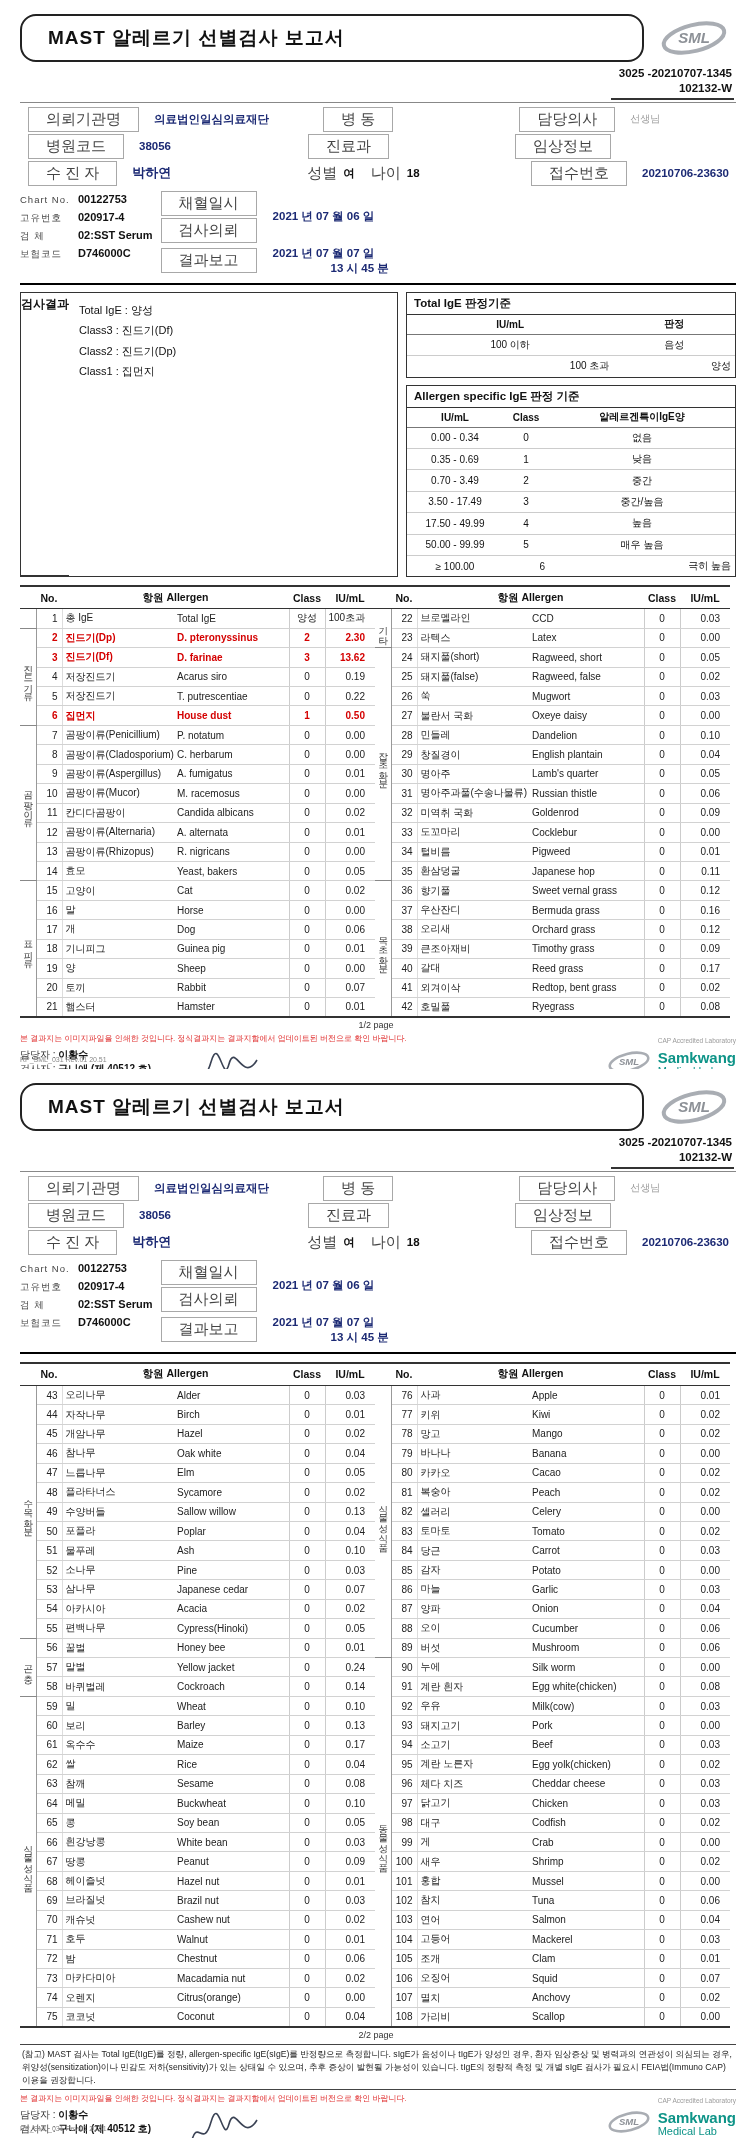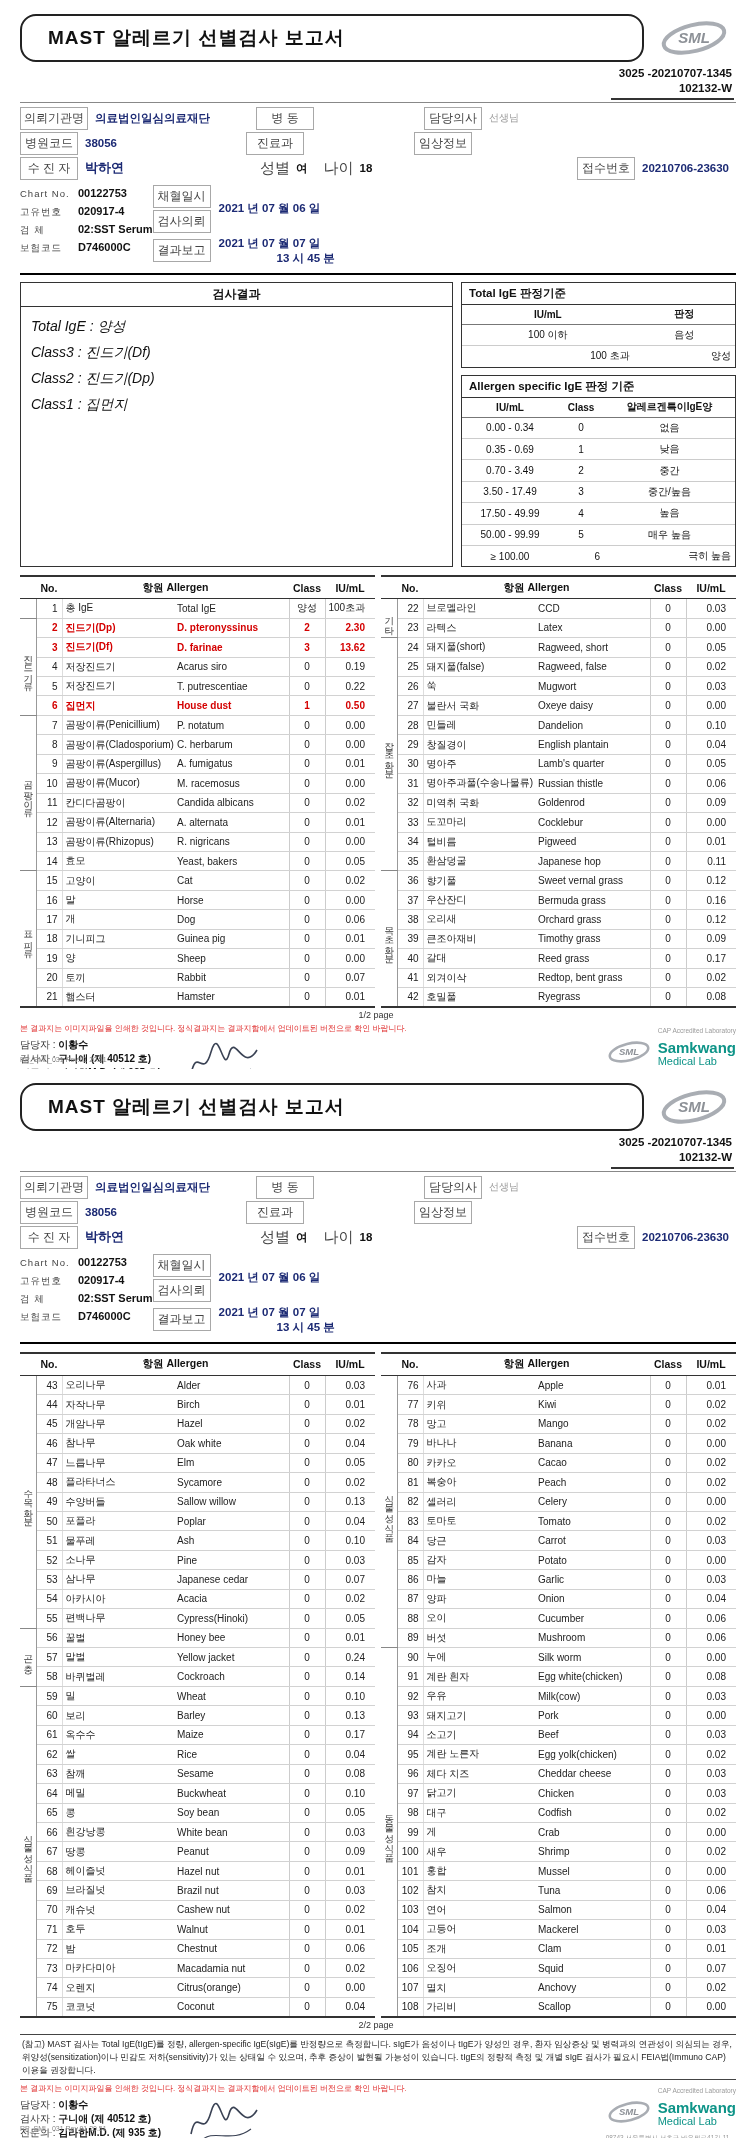--- a/index.html
+++ b/index.html
@@ -12,57 +12,57 @@
   .hdr-box { flex:1; border:2px solid #222; border-radius:16px; padding:9px 26px; margin-right:14px; }
   .hdr-title { font-size:19px; font-weight:bold; letter-spacing:1px; color:#111; }
   .hdr-logo { width:78px; padding-top:2px; }
   .report-no-wrap { text-align:right; margin:2px 2px 2px 0; }
   .report-no { display:inline-block; text-align:right; font-size:11.5px; font-weight:bold; line-height:1.3;
                border-bottom:2px solid #333; padding:0 2px 2px 8px; }
 
   
   .info { border-top:1px solid #888; border-bottom:2px solid #000; padding:3px 0 5px; margin-top:2px; }
   .irow { display:flex; align-items:center; min-height:21px; }
-  .lbl { display:inline-block; border:1px solid #a8a8a8; color:#444; font-size:12px; text-align:center;
-         padding:2px 3px; min-width:58px; margin:1px 0; background:#fff; }
+  .lbl { display:inline-block; border:1px solid #a8a8a8; color:#444; font-size:15px; text-align:center;
+         padding:2px 17px; min-width:58px; margin:1px 8px; background:#fff; }
   .slbl { font-size:15px; color:#444; margin:0 4px 0 14px; }
   .val { font-weight:bold; color:#1c2a74; font-size:11.5px; padding:0 7px; white-space:nowrap; }
   .val.black { color:#111; padding:0 2px; }
   .val.gray { color:#9a9a9a; font-weight:normal; font-size:10px; }
   .val.big { font-size:13px; }
   .w150 { width:168px; }
   .w110 { width:110px; display:inline-block; }
   .ml-auto { margin-left:auto; }
   .ibottom { display:flex; justify-content:flex-start; margin-top:3px; }
   .chartblk div { line-height:16px; }
   .clbl { display:inline-block; width:58px; font-size:9.5px; color:#444; letter-spacing:1px; }
   .cval { font-weight:bold; font-size:11px; color:#111; }
   .dateblk { width:300px; }
   .drow { display:flex; align-items:center; margin-bottom:2px; }
   .dlbls { display:flex; flex-direction:column; margin-right:8px; }
   .dval, .dval2 div { font-weight:bold; color:#1c2a74; font-size:11.5px; white-space:nowrap; }
   .dval2 .dtime { padding-left:58px; }
 
   
   .mid { display:flex; gap:8px; margin-top:7px; align-items:stretch; }
-  .result-box { width:433px; border:1.5px solid #333; display:flex; flex-direction:column; }
+  .result-box { width:378px; border:1.5px solid #333; display:flex; }
   .rb-title { text-align:center; font-weight:bold; font-size:12px; border-bottom:1.5px solid #333; padding:3px 0; }
-  .rb-body { flex:1; padding:7px 10px; font-size:14px; line-height:1.85; color:#111;font-style:italic; }
+  .rb-body { flex:1; padding:7px 10px; font-size:11px; line-height:1.85; color:#111; }
   .crit-col { flex:1; display:flex; flex-direction:column; gap:7px; }
   .crit-box { border:1.5px solid #333; }
   .crit-title { font-weight:bold; font-size:11.5px; padding:3px 7px; border-bottom:1px solid #333; }
   .crit-table { width:100%; border-collapse:collapse; font-size:10px; }
   .crit-table th { font-weight:bold; font-size:10px; border-bottom:1px solid #777; padding:2.5px 2px; }
   .crit-table td { border-bottom:1px solid #ccc; padding:3.2px 4px; text-align:center; }
   .crit-table tr:last-child td { border-bottom:none;text-align:right; }
   .crit-table.t3 td:first-child, .crit-table.t3 th:first-child { text-align:center; width:96px; }
   .crit-table.t3 th:nth-child(2), .crit-table.t3 td:nth-child(2) { width:46px; }
 
   
-  .res-area { display:flex; gap:6px; margin-top:8px; }
+  .res-area { display:flex; margin-top:8px; }
   .res-table { border-collapse:collapse; width:355px; table-layout:fixed; font-size:10px;
                border-bottom:2px solid #333; }
   .res-table th { border-top:2px solid #333; border-bottom:1.5px solid #333; font-size:10.5px;
                   font-weight:bold; padding:3.5px 0; }
   .res-table td { border-bottom:1px solid #d2d2d2; height:19.45px; padding:0 3px; overflow:hidden;
                   white-space:nowrap; color:#222; }
   td.grp { writing-mode:vertical-rl; text-orientation:upright; text-align:center; font-size:9.5px;
            color:#333; border-right:1px solid #999; border-bottom:1px solid #888; padding:2px 0; width:16px; }
   td.c-no { text-align:right; padding-right:4px; border-right:1px solid #ddd; }
   td.c-class { text-align:center; border-left:1px solid #ccc; border-right:1px solid #ccc; }

